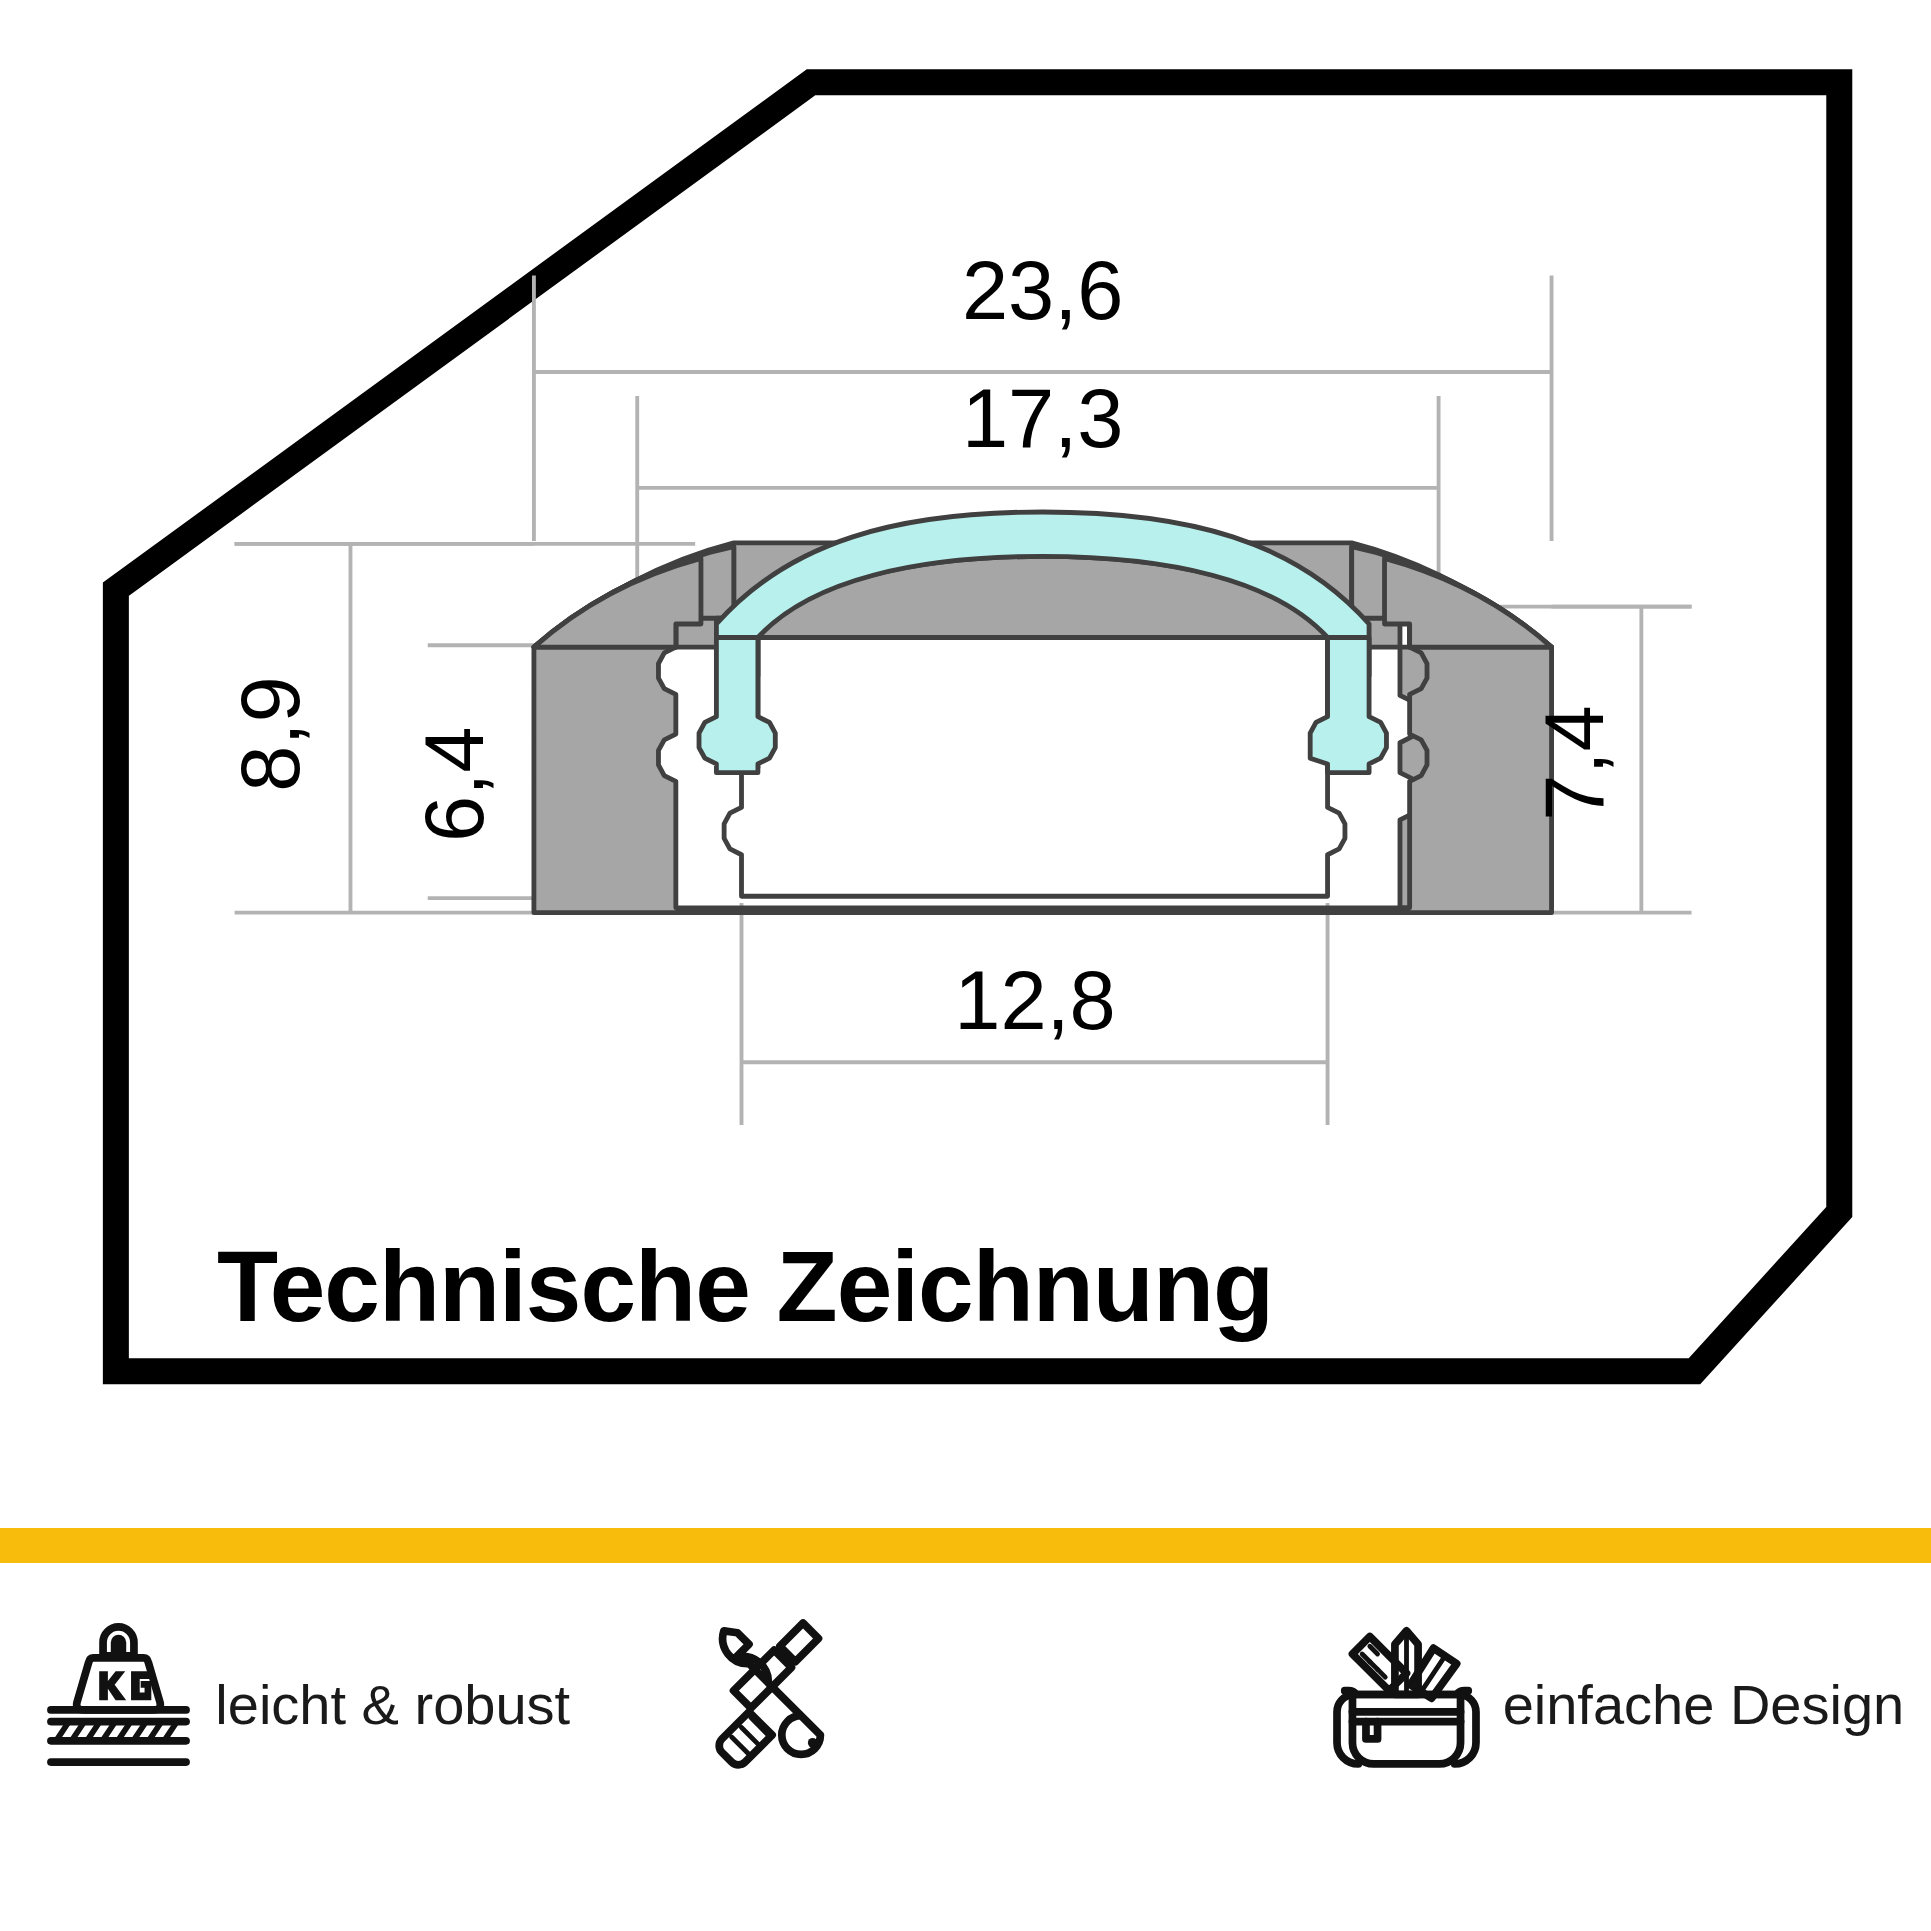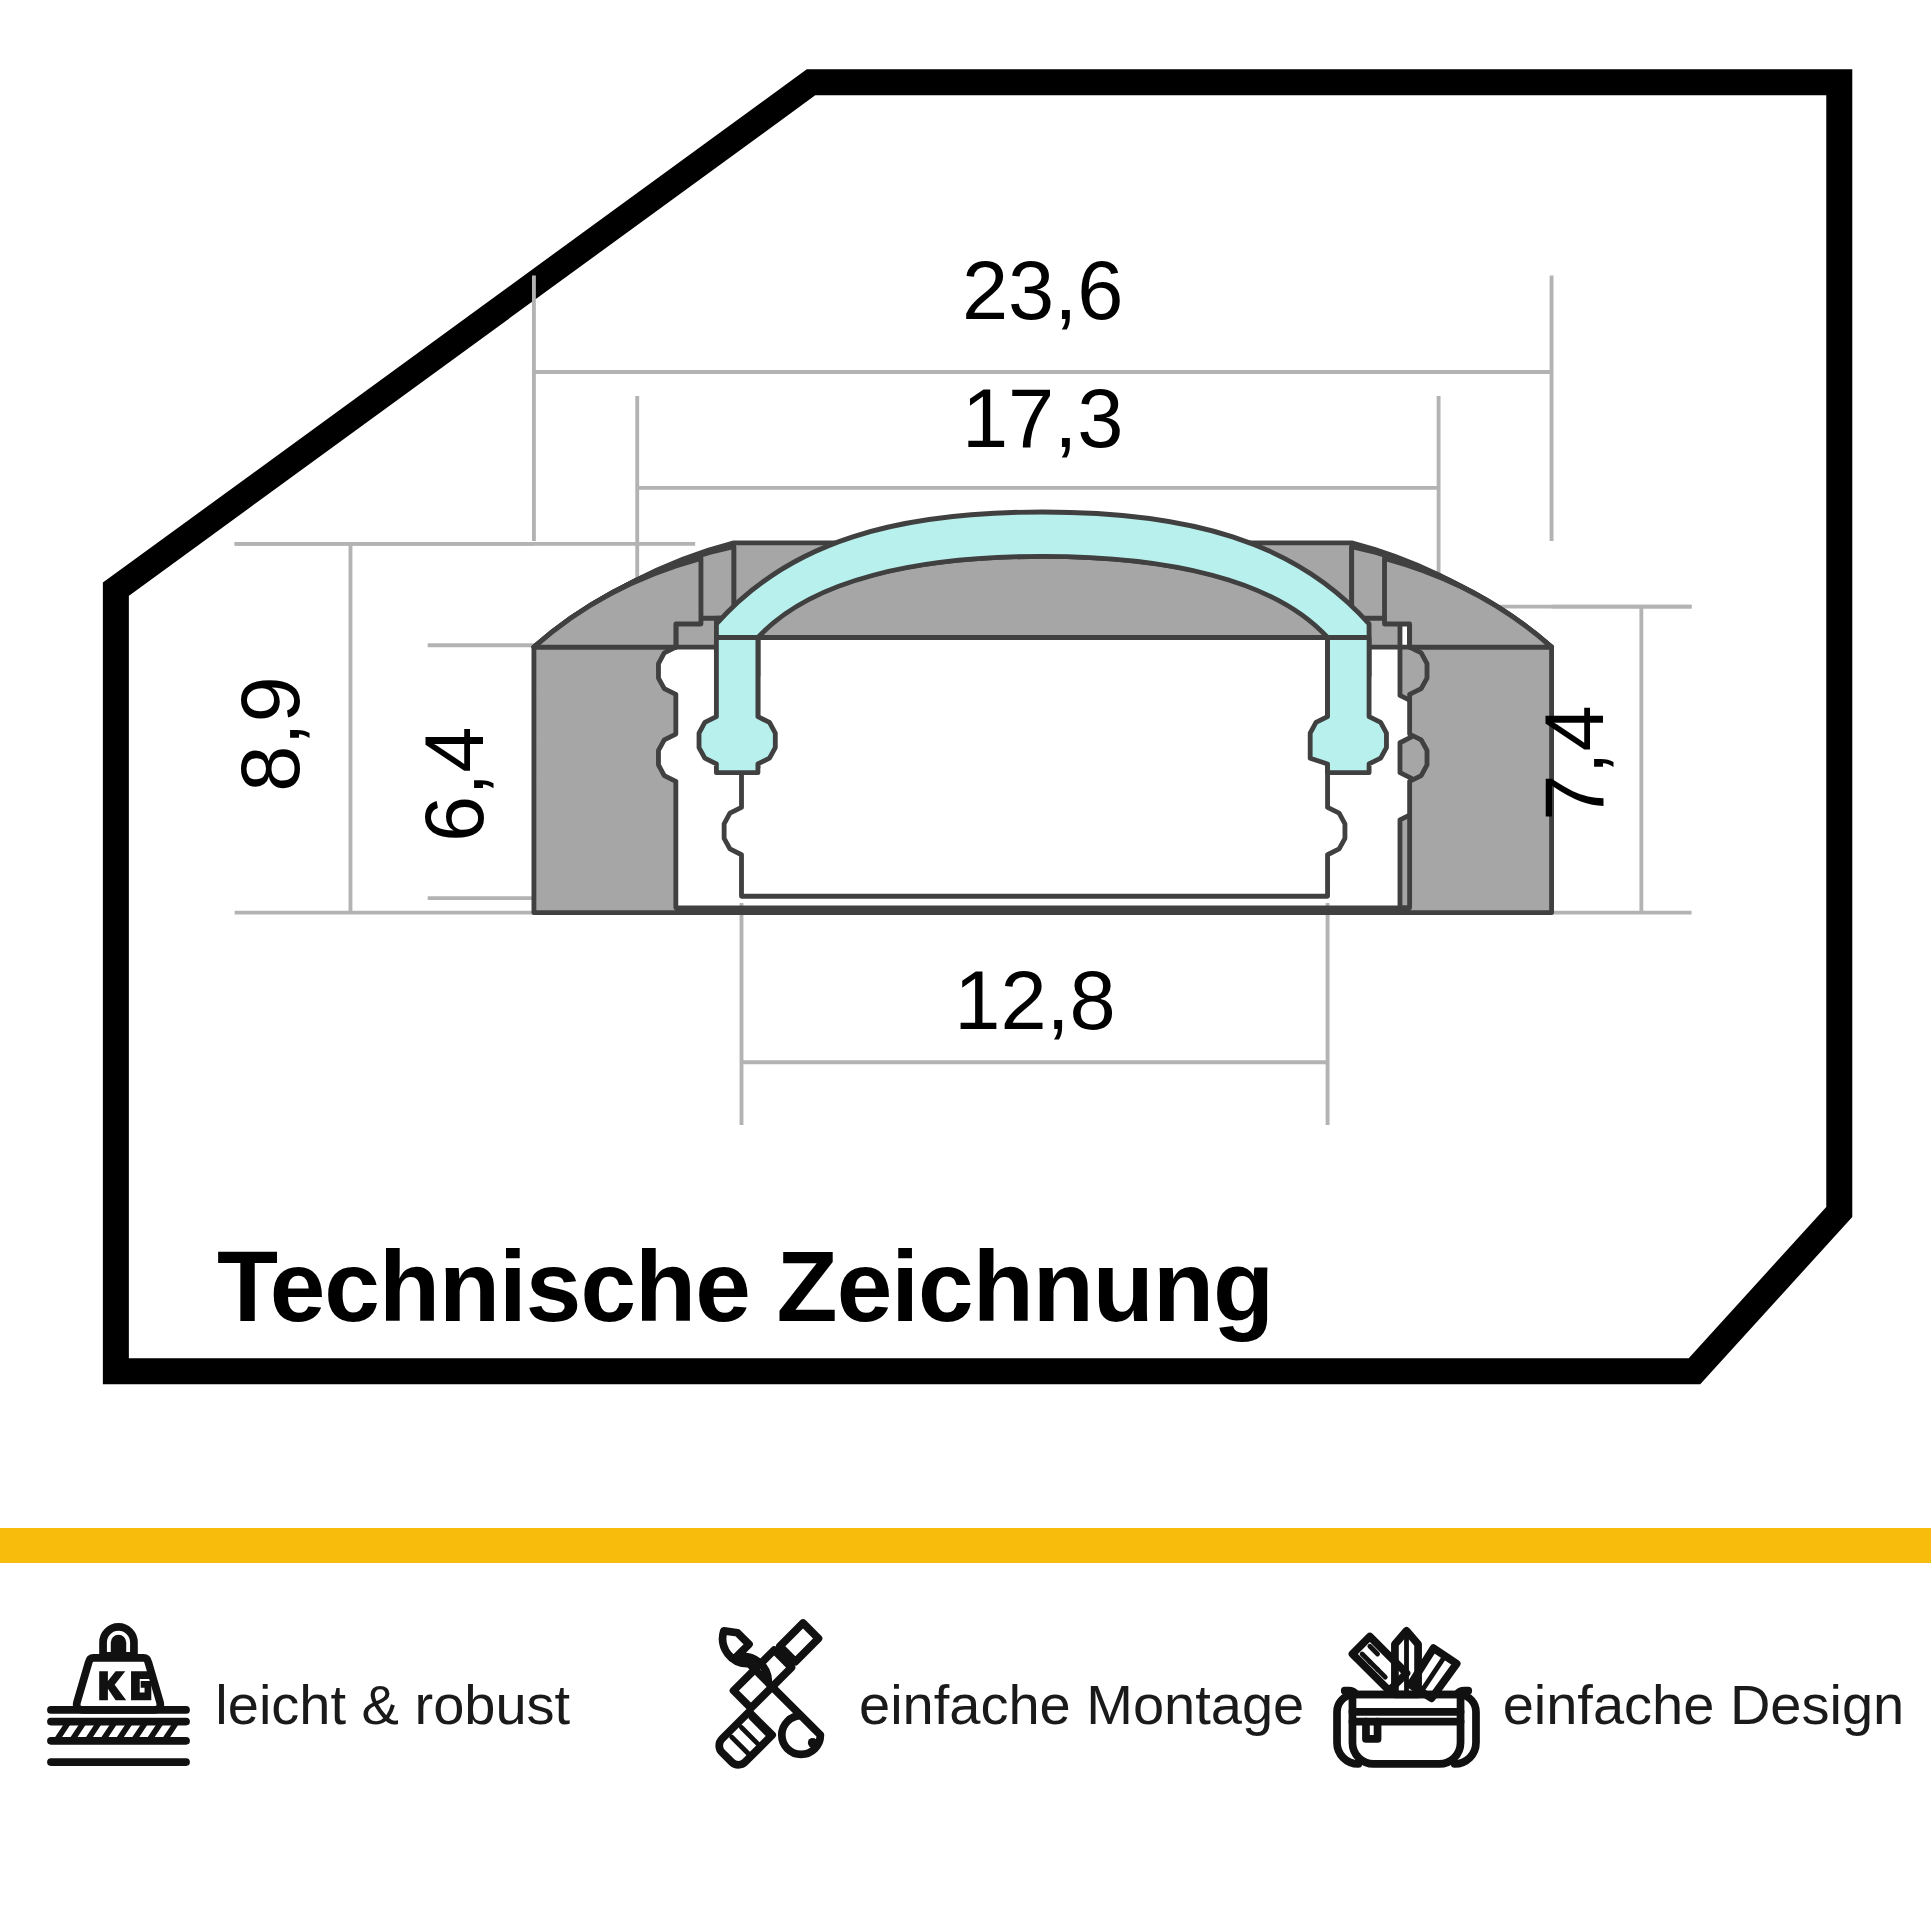--- a/index.html
+++ b/index.html
@@ -345,21 +345,20 @@
           <path d="M 138 64 L 96 106 L 78 88 L 120 46 Z" transform="translate(-8,8)"></path>
 
           <path d="M 94 110 L 66 138 A 10 10 0 0 0 66 152 L 76 162 A 10 10 0 0 0 90 162 L 118 134 Z" transform="translate(-8,8)"></path>
           <g stroke-width="5">
             <line x1="76" y1="136" x2="96" y2="156" transform="translate(-8,8)"></line>
             <line x1="86" y1="126" x2="106" y2="146" transform="translate(-8,8)"></line>
             <line x1="96" y1="116" x2="116" y2="136" transform="translate(-8,8)"></line>
           </g>
         </svg>
       </div>
-      <div class="feature-label">einfache Montage</div>
     </div>
 
     <div class="feature">
       <div class="feature-icon">
         <svg width="193" height="193" viewBox="0 0 200 200" fill="none" stroke="#111111" stroke-width="8" stroke-linecap="round" stroke-linejoin="round">
 
           <path d="M 44 58 L 62 40 L 100 78 L 82 96 Z"></path>
           <g stroke-width="5">
             <line x1="54" y1="58" x2="62" y2="66"></line>
             <line x1="62" y1="50" x2="70" y2="58"></line>

